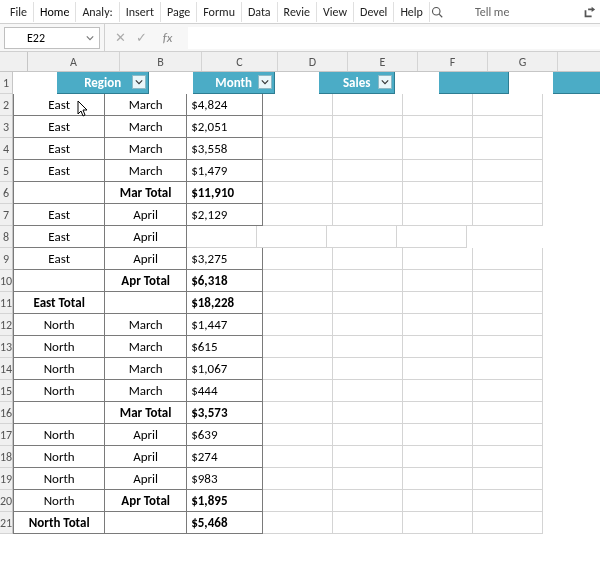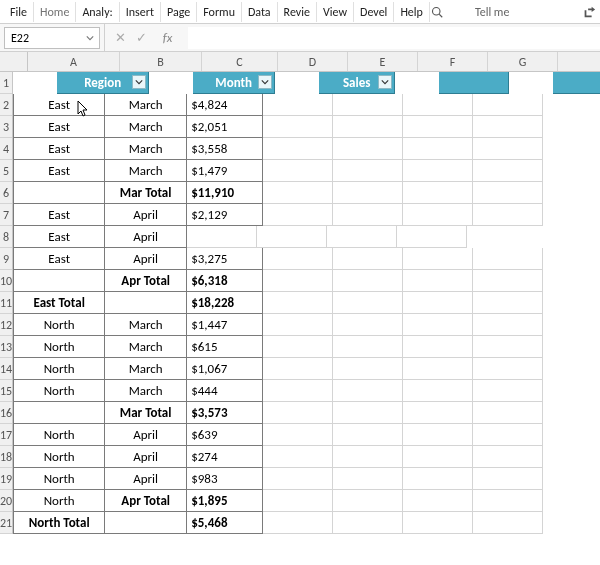--- a/index.html
+++ b/index.html
@@ -26,21 +26,21 @@
   }
   .ribbon-tab {
     padding: 3px 6px;
     font-size: 12px;
     color: #222;
     white-space: nowrap;
     border-right: 1px solid #e0e0e0;
     cursor: pointer;
   }
   .ribbon-tab.active {
-    color: #737373;
+    color: #000000;
   }
   .ribbon-right {
     margin-left: auto;
     display: flex;
     align-items: center;
     gap: 6px;
     padding-right: 4px;
   }
   .search-icon, .share-icon {
     width: 14px; height: 14px;
@@ -59,21 +59,21 @@
     background: #f7f7f7;
   }
   .namebox {
     width: 96px;
     height: 22px;
     margin: 0 4px;
     border: 1px solid #bfbfbf;
     background: #fff;
     display: flex;
     align-items: center;
-    padding: 0 6px;
+    padding: 0 22px;
     font-size: 12px;
     position: relative;
   }
   .namebox .dd {
     position: absolute; right: 2px; top: 3px;
     width: 14px; height: 14px;
     display:flex; align-items:center; justify-content:center;
     color:#666;
   }
   .fxctrls {

